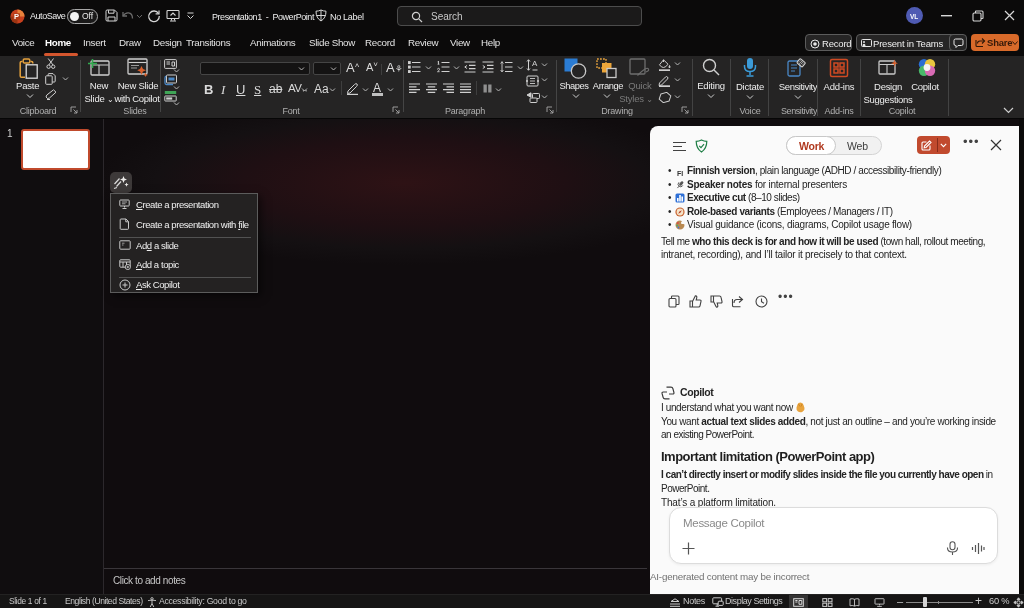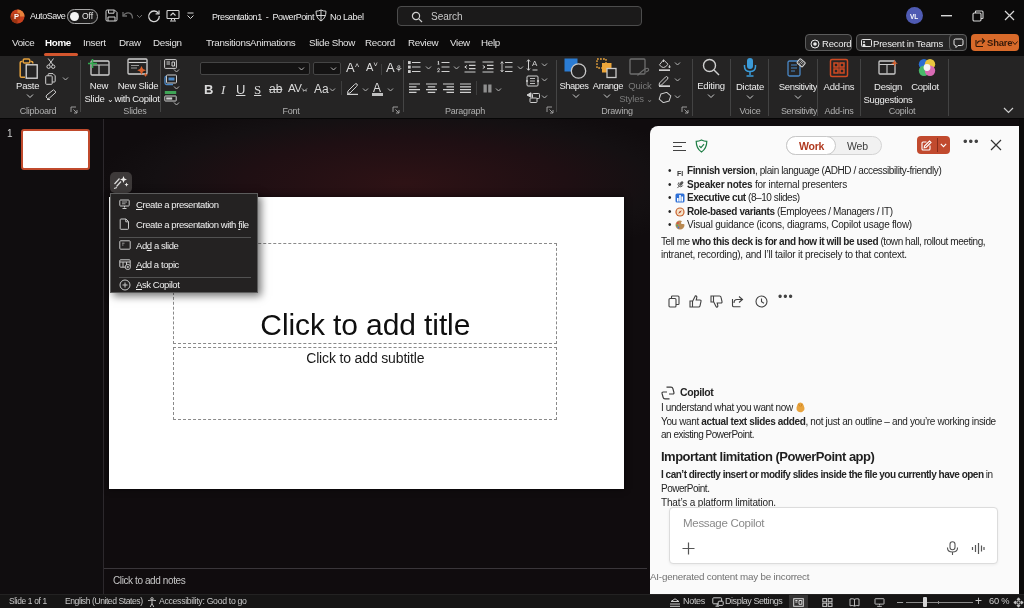--- a/index.html
+++ b/index.html
@@ -104,21 +104,21 @@
       <path d="M1 1 L10 10 M10 1 L1 10"></path>
     </svg>
   </div>
   <div id="tabrow">
     <div class="tab" style="left:12px">Voice</div>
     <div class="tab" style="left:45px;color:#fff;font-weight:bold">Home</div>
     <div class="abs" style="left:44px;top:21px;width:34px;height:2.5px;background:#d4562e;border-radius:2px"></div>
     <div class="tab" style="left:83px">Insert</div>
     <div class="tab" style="left:119px">Draw</div>
     <div class="tab" style="left:153px">Design</div>
-    <div class="tab" style="left:206px">Transitions</div>
+    <div class="tab" style="left:186px">Transitions</div>
     <div class="tab" style="left:250px">Animations</div>
     <div class="tab" style="left:309px">Slide Show</div>
     <div class="tab" style="left:365px">Record</div>
     <div class="tab" style="left:408px">Review</div>
     <div class="tab" style="left:450px">View</div>
     <div class="tab" style="left:481px">Help</div>
 
     <div class="abs" style="left:805px;top:2px;width:47px;height:17px;border:1px solid #5c5c5c;border-radius:4px;background:#262525">
       <svg style="position:absolute;left:4px;top:3.5px" width="10" height="10" viewBox="0 0 10 10">
           <circle cx="5" cy="5" r="4" fill="none" stroke="#e6e6e6" stroke-width="1"></circle>
@@ -488,30 +488,20 @@
     <svg class="abs" style="left:1003px;top:51px" width="11" height="7" viewBox="0 0 11 7" fill="none" stroke="#cfcfcf" stroke-width="1.2">
         <path d="M1 1 L5.5 5.5 L10 1"></path>
       </svg>
   </div>
   <div id="leftpanel">
     <div class="abs" style="left:7px;top:9px;font-size:10px;color:#cfcfcf">1</div>
     <div class="abs" style="left:21px;top:10px;width:69px;height:41px;background:#fff;border:2px solid #c04a2c;border-radius:3px"></div>
     <div class="abs" style="left:103px;top:0;width:1px;height:475px;background:#2c282c"></div>
   </div>
   <div id="canvas">
-    <div id="slide">
-
-      <div class="abs" style="left:64.5px;top:46px;width:384px;height:101px;border:1px dashed #8a8a8a"></div>
-      <div class="abs" style="left:64.5px;top:46px;width:384px;height:101px;display:flex;align-items:flex-end;justify-content:center">
-        <div style="font-size:30px;color:#0f0f0f;letter-spacing:-0.1px;margin-bottom:2px">Click to add title</div>
-      </div>
-
-      <div class="abs" style="left:64.5px;top:150px;width:384px;height:73px;border:1px dashed #8a8a8a"></div>
-      <div class="abs" style="left:64.5px;top:153px;width:384px;text-align:center;font-size:14px;letter-spacing:-0.15px;color:#1a1a1a">Click to add subtitle</div>
-    </div>
 
     <div class="abs" style="left:6px;top:53px;width:22px;height:21px;background:#3d3939;border-radius:5px">
       <svg style="position:absolute;left:3px;top:3px" width="16" height="15" viewBox="0 0 16 15">
         <path d="M1.5 9 L6.5 3.5 M3.5 11.5 L8 6.5 M1 13.5 L4 12.5" fill="none" stroke="#dcdcdc" stroke-width="1.2"></path>
         <path d="M10.5 1 L11.5 3.5 L14 4.5 L11.5 5.5 L10.5 8 L9.5 5.5 L7 4.5 L9.5 3.5 Z" fill="#eceae8"></path>
         <path d="M13.5 7.5 L14.1 9 L15.6 9.6 L14.1 10.2 L13.5 11.7 L12.9 10.2 L11.4 9.6 L12.9 9 Z" fill="#eceae8"></path>
       </svg>
     </div>
 
     <div class="abs" style="left:6px;top:74px;width:148px;height:100px;background:#242222;border:1px solid #5c5c5c;box-shadow:3px 3px 8px rgba(0,0,0,.55);font-size:9.5px;letter-spacing:-0.42px;color:#f0f0f0;white-space:nowrap">
@@ -657,21 +647,21 @@
             <path d="M3.5 2 L5 4.5 M7 2 L6 4.5" stroke="#c77f1f" stroke-width="0.8" fill="none"></path>
           </svg></div>
       <div style="letter-spacing:-0.36px">You want <b>actual text slides added</b>, not just an outline – and you’re working inside</div>
       <div style="letter-spacing:-0.5px">an existing PowerPoint.</div>
       <div style="font-size:13px;letter-spacing:-0.5px;font-weight:bold;margin-top:8px;margin-bottom:5px;color:#1f1f1f">Important limitation (PowerPoint app)</div>
       <div style="letter-spacing:-0.49px"><b>I can’t directly insert or modify slides inside the file you currently have open</b> in</div>
       <div style="letter-spacing:-0.5px">PowerPoint.</div>
       <div style="margin-top:1px;letter-spacing:-0.15px">That’s a platform limitation.</div>
     </div>
 
-    <div class="abs" style="left:19px;top:381px;width:329px;height:57px;background:#fff;border:1px solid #dcdcdc;border-radius:4px;box-shadow:0 1px 3px rgba(0,0,0,.06)">
+    <div class="abs" style="left:19px;top:381px;width:329px;height:57px;background:#fff;border:1px solid #dcdcdc;border-radius:12px;box-shadow:0 1px 3px rgba(0,0,0,.06)">
       <div style="position:absolute;left:13px;top:9px;font-size:11.5px;letter-spacing:-0.3px;color:#8a8a8a">Message Copilot</div>
       <svg style="position:absolute;left:11px;top:33px" width="15" height="15" viewBox="0 0 15 15" stroke="#555" stroke-width="1.2" fill="none">
           <path d="M7.5 1.5 L7.5 13.5 M1.5 7.5 L13.5 7.5"></path>
         </svg>
       <svg style="position:absolute;left:276px;top:33px" width="13" height="15" viewBox="0 0 13 15" fill="none" stroke="#555" stroke-width="1.1">
           <rect x="4" y="0.8" width="5" height="8" rx="2.5"></rect>
           <path d="M1.5 6.5 L1.5 7 Q1.5 11 6.5 11 Q11.5 11 11.5 7 L11.5 6.5 M6.5 11 L6.5 14"></path>
         </svg>
       <svg style="position:absolute;left:301px;top:34px" width="14" height="13" viewBox="0 0 14 13" stroke="#555" stroke-width="1.2" fill="none">
           <path d="M1.5 5 L1.5 8 M4.5 3 L4.5 10 M7.5 1 L7.5 12 M10.5 3.5 L10.5 9.5 M13 5 L13 8"></path>

